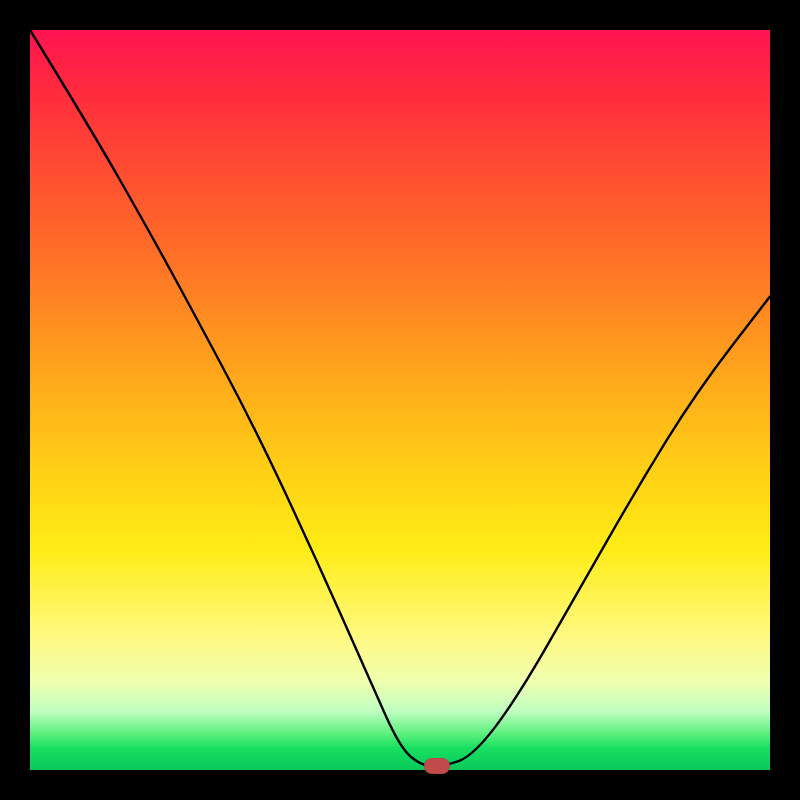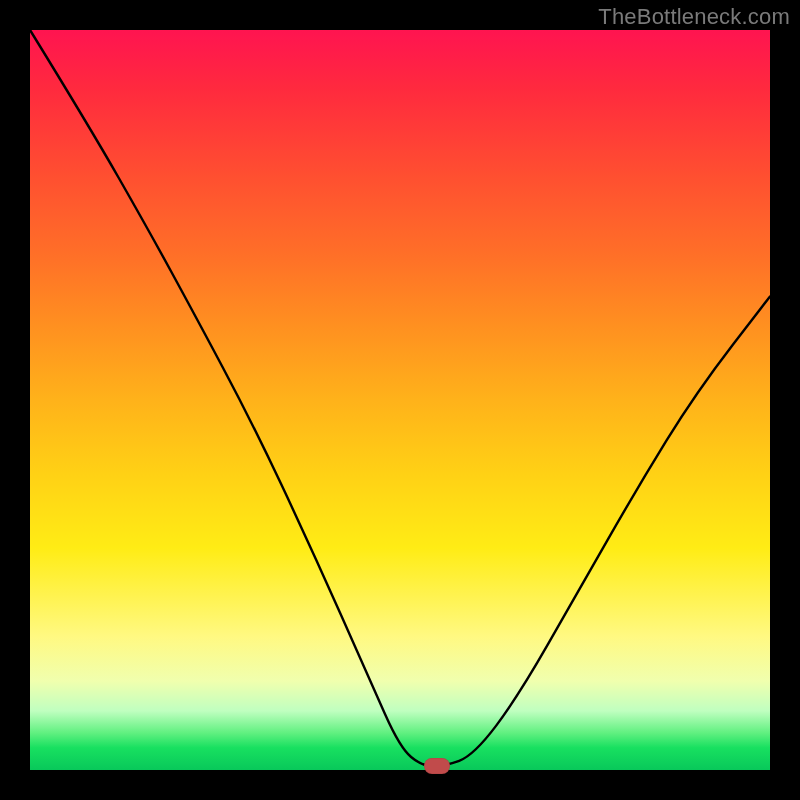--- a/index.html
+++ b/index.html
@@ -76,21 +76,20 @@
     border-radius: 8px;
     background: #c14b4b;
     transform: translate(-50%, -50%);
     box-shadow: 0 0 0 0.5px rgba(0,0,0,0.1) inset;
   }
 </style>
 </head>
 <body>
 
 <div class="frame">
-  <div class="attribution">TheBottleneck.com</div>
 
   <div class="plot-area">
     <svg class="curve" viewBox="0 0 740 740" preserveAspectRatio="none">
       <path id="curve-path" class="curve-path" d="M 0.0 0.0 Q 59.2 96.2 88.8 148.0 Q 118.4 199.8 140.6 240.5 Q 162.8 281.2 192.4 336.7 Q 222.0 392.2 251.6 455.1 Q 281.2 518.0 310.8 584.6 Q 340.4 651.2 355.2 684.5 Q 370.0 717.8 381.1 727.0 Q 392.2 736.3 403.3 736.3 Q 414.4 736.3 429.2 730.8 Q 444.0 725.2 466.2 695.6 Q 488.4 666.0 518.0 614.2 Q 547.6 562.4 577.2 510.6 Q 606.8 458.8 636.4 410.7 Q 666.0 362.6 703.0 314.5 T 740.0 266.4" style="stroke: rgb(0, 0, 0);"></path>
     </svg>
     <div id="marker" class="marker" style="left: 407px; top: 736.3px; background: rgb(193, 75, 75);"></div>
   </div>
 </div>
 
 </body></html>

